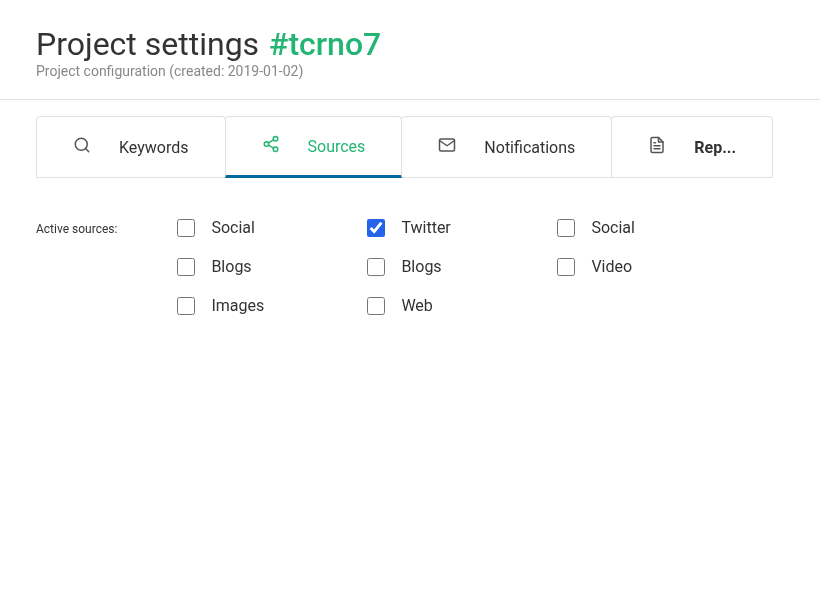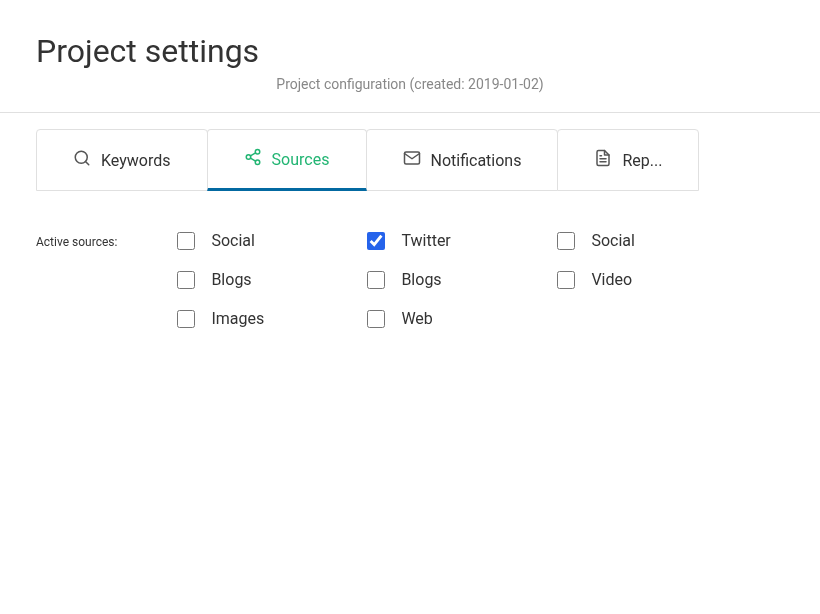--- a/index.html
+++ b/index.html
@@ -6,61 +6,59 @@
     body {
       font-family: -apple-system, BlinkMacSystemFont, 'Segoe UI', Roboto, sans-serif;
       background: #fff;
       color: #333;
       width: 820px;
       min-height: 614px;
       overflow-x: hidden;
     }
 
     .page-header {
-      padding: 32px 36px 20px 36px;
-      text-align: center;
+      padding: 25px 36px 20px 36px;
     }
 
     .page-title {
       font-size: 32px;
       font-weight: 400;
       color: #333;
       display: flex;
       align-items: center;
       gap: 10px;
     }
 
     .page-title-accent {
       color: #22b573;
       font-weight: 500;
     }
 
     .page-subtitle {
       font-size: 14px;
       color: #888;
-      margin-top: 6px;
     }
 
     .divider {
       border: none;
       border-top: 1px solid #e0e0e0;
       margin: 0 0 0 0;
     }
 
     .tabs-container {
       display: flex;
       padding: 16px 36px 0 36px;
       gap: 0;
       overflow: hidden;
     }
 
     .tab {
       display: flex;
       align-items: center;
-      gap: 10px;
+      gap: 28px;
       padding: 18px 36px;
       border: 1px solid #e0e0e0;
       border-radius: 4px 4px 0 0;
       cursor: pointer;
       font-size: 16px;
       background: #fff;
       color: #333;
       position: relative;
       min-width: 160px;
       justify-content: center;
@@ -79,20 +77,21 @@
     .tab-icon {
       font-size: 18px;
     }
 
     .tab.active .tab-icon {
       color: #22b573;
     }
 
     .tab-reports {
       min-width: 120px;
+      font-weight: bold;
     }
 
     .main-content {
       padding: 40px 36px;
     }
 
     .sources-section {
       display: flex;
       align-items: flex-start;
       gap: 60px;
@@ -126,20 +125,21 @@
       accent-color: #2563eb;
       cursor: pointer;
     }
   </style>
 </head>
 <body>
 
 <div class="page-header">
   <h1 class="page-title">
     <span>Project settings</span>
+    <span class="page-title-accent">#tcrno7</span>
   </h1>
   <p class="page-subtitle">Project configuration (created: 2019-01-02)</p>
 </div>
 
 <hr class="divider">
 
 <div class="tabs-container">
 
   <div class="tab">
     <span class="tab-icon">

